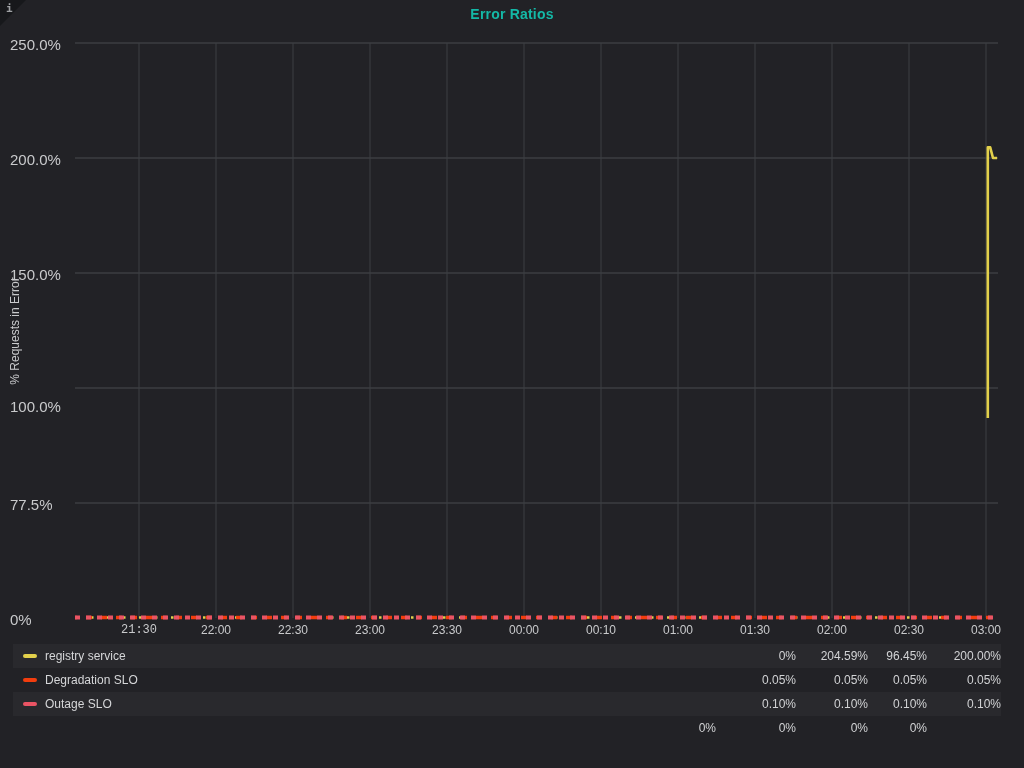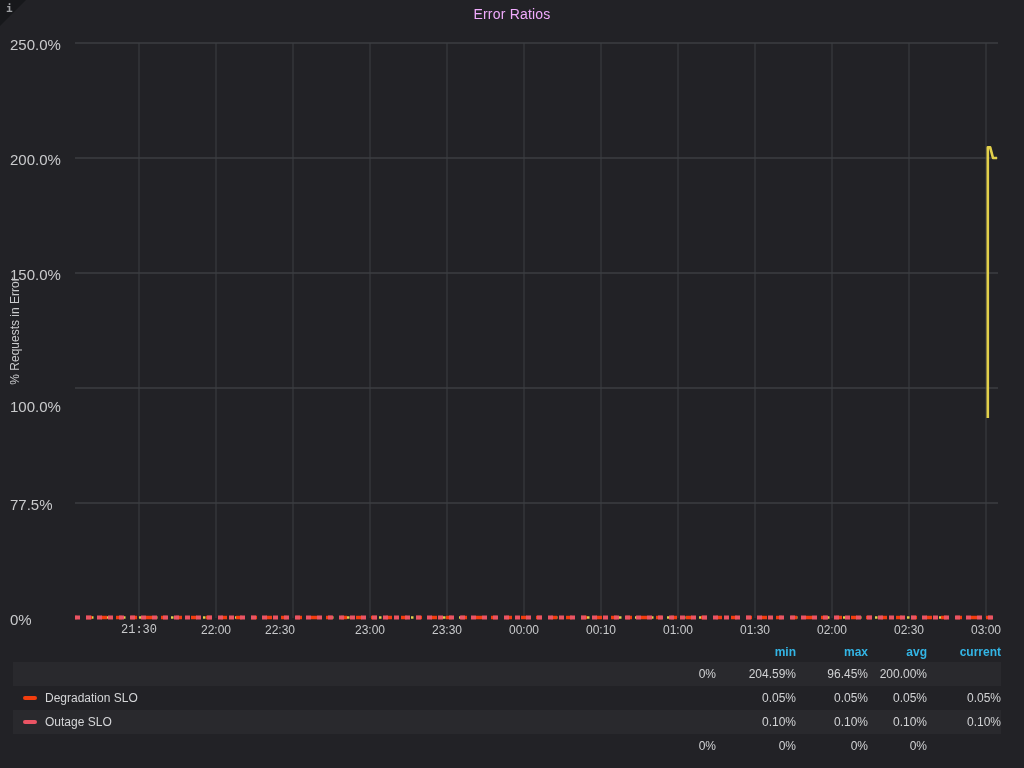--- a/index.html
+++ b/index.html
@@ -19,21 +19,21 @@
   }
   .info-i {
     position: absolute; top: 2px; left: 6px;
     font-family: "DejaVu Sans Mono", monospace;
     font-size: 11px; font-weight: bold; color: #9fa1a4;
   }
 
   .panel-title {
     position: absolute; top: 6px; left: 0; width: 1024px;
     margin: 0; text-align: center;
-    font-size: 14px; font-weight: 400; color: #f0abfc;
+    font-size: 14px; font-weight: 700; color: #14b8a6;
     letter-spacing: 0.2px;
   }
 
   .ylabel {
     position: absolute; top: 331px; left: 15px;
     transform: translate(-50%, -50%) rotate(-90deg);
     white-space: nowrap;
     font-size: 12px; color: #c9cacc;
   }
 
@@ -107,41 +107,38 @@
       <div class="ytick" style="top: 36px;">250.0%</div>
       <div class="ytick" style="top: 151px;">200.0%</div>
       <div class="ytick" style="top: 266px;">150.0%</div>
       <div class="ytick" style="top: 398px;">100.0%</div>
       <div class="ytick" style="top: 496px;">77.5%</div>
       <div class="ytick" style="top: 611px;">0%</div>
     </div>
   <div id="xticks">
       <div class="xtick" style="left: 107px; font-family: Liberation Mono, monospace;">21:30</div>
       <div class="xtick" style="left: 184px;">22:00</div>
-      <div class="xtick" style="left: 248px;">22:30</div>
+      <div class="xtick" style="left: 261px;">22:30</div>
       <div class="xtick" style="left: 338px;">23:00</div>
       <div class="xtick" style="left: 415px;">23:30</div>
       <div class="xtick" style="left: 492px;">00:00</div>
       <div class="xtick" style="left: 569px;">00:10</div>
       <div class="xtick" style="left: 646px;">01:00</div>
       <div class="xtick" style="left: 723px;">01:30</div>
       <div class="xtick" style="left: 800px;">02:00</div>
       <div class="xtick" style="left: 877px;">02:30</div>
       <div class="xtick" style="left: 954px;">03:00</div>
     </div>
 
   <div class="legend" id="legend">
-      <div class="lrow lhead">
-        <div></div>
-        <div class="cell-val" style="color: rgb(51, 181, 229);">min</div>
-        <div class="cell-val" style="color: rgb(51, 181, 229);">max</div>
-        <div class="cell-val" style="color: rgb(51, 181, 229);">avg</div>
-        <div class="cell-val" style="color: rgb(51, 181, 229);">current</div>
-      </div>
       <div class="lrow striped">
+        <div class="cell-label">
+          <span class="swatch" style="background: rgb(226, 208, 75);"></span>
+          <span class="lname">registry service</span>
+        </div>
         <div class="cell-val">0%</div>
         <div class="cell-val">204.59%</div>
         <div class="cell-val">96.45%</div>
         <div class="cell-val">200.00%</div>
       </div>
       <div class="lrow">
         <div class="cell-label">
           <span class="swatch" style="background: rgb(242, 61, 14);"></span>
           <span class="lname">Degradation SLO</span>
         </div>

